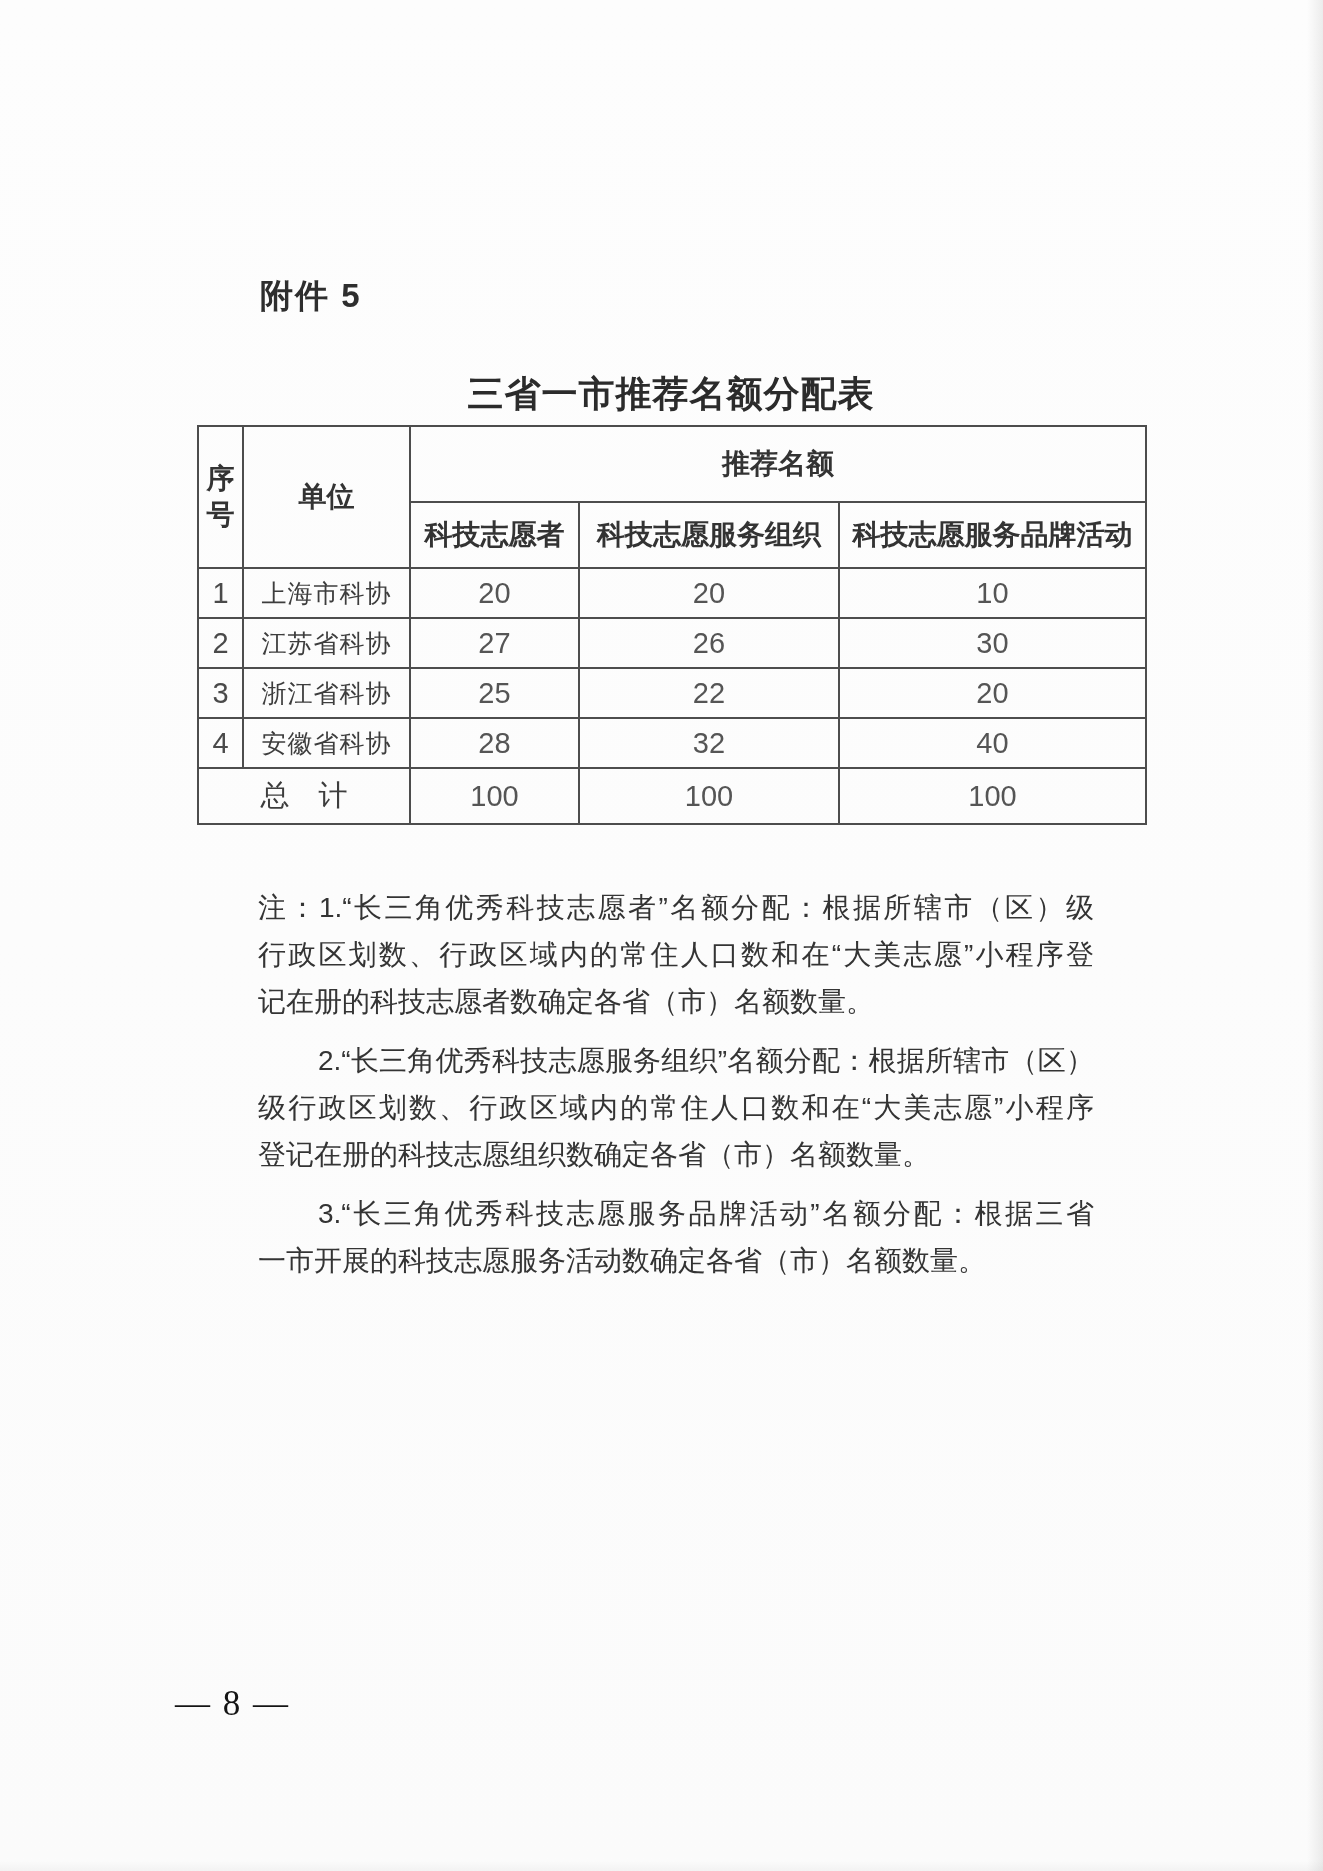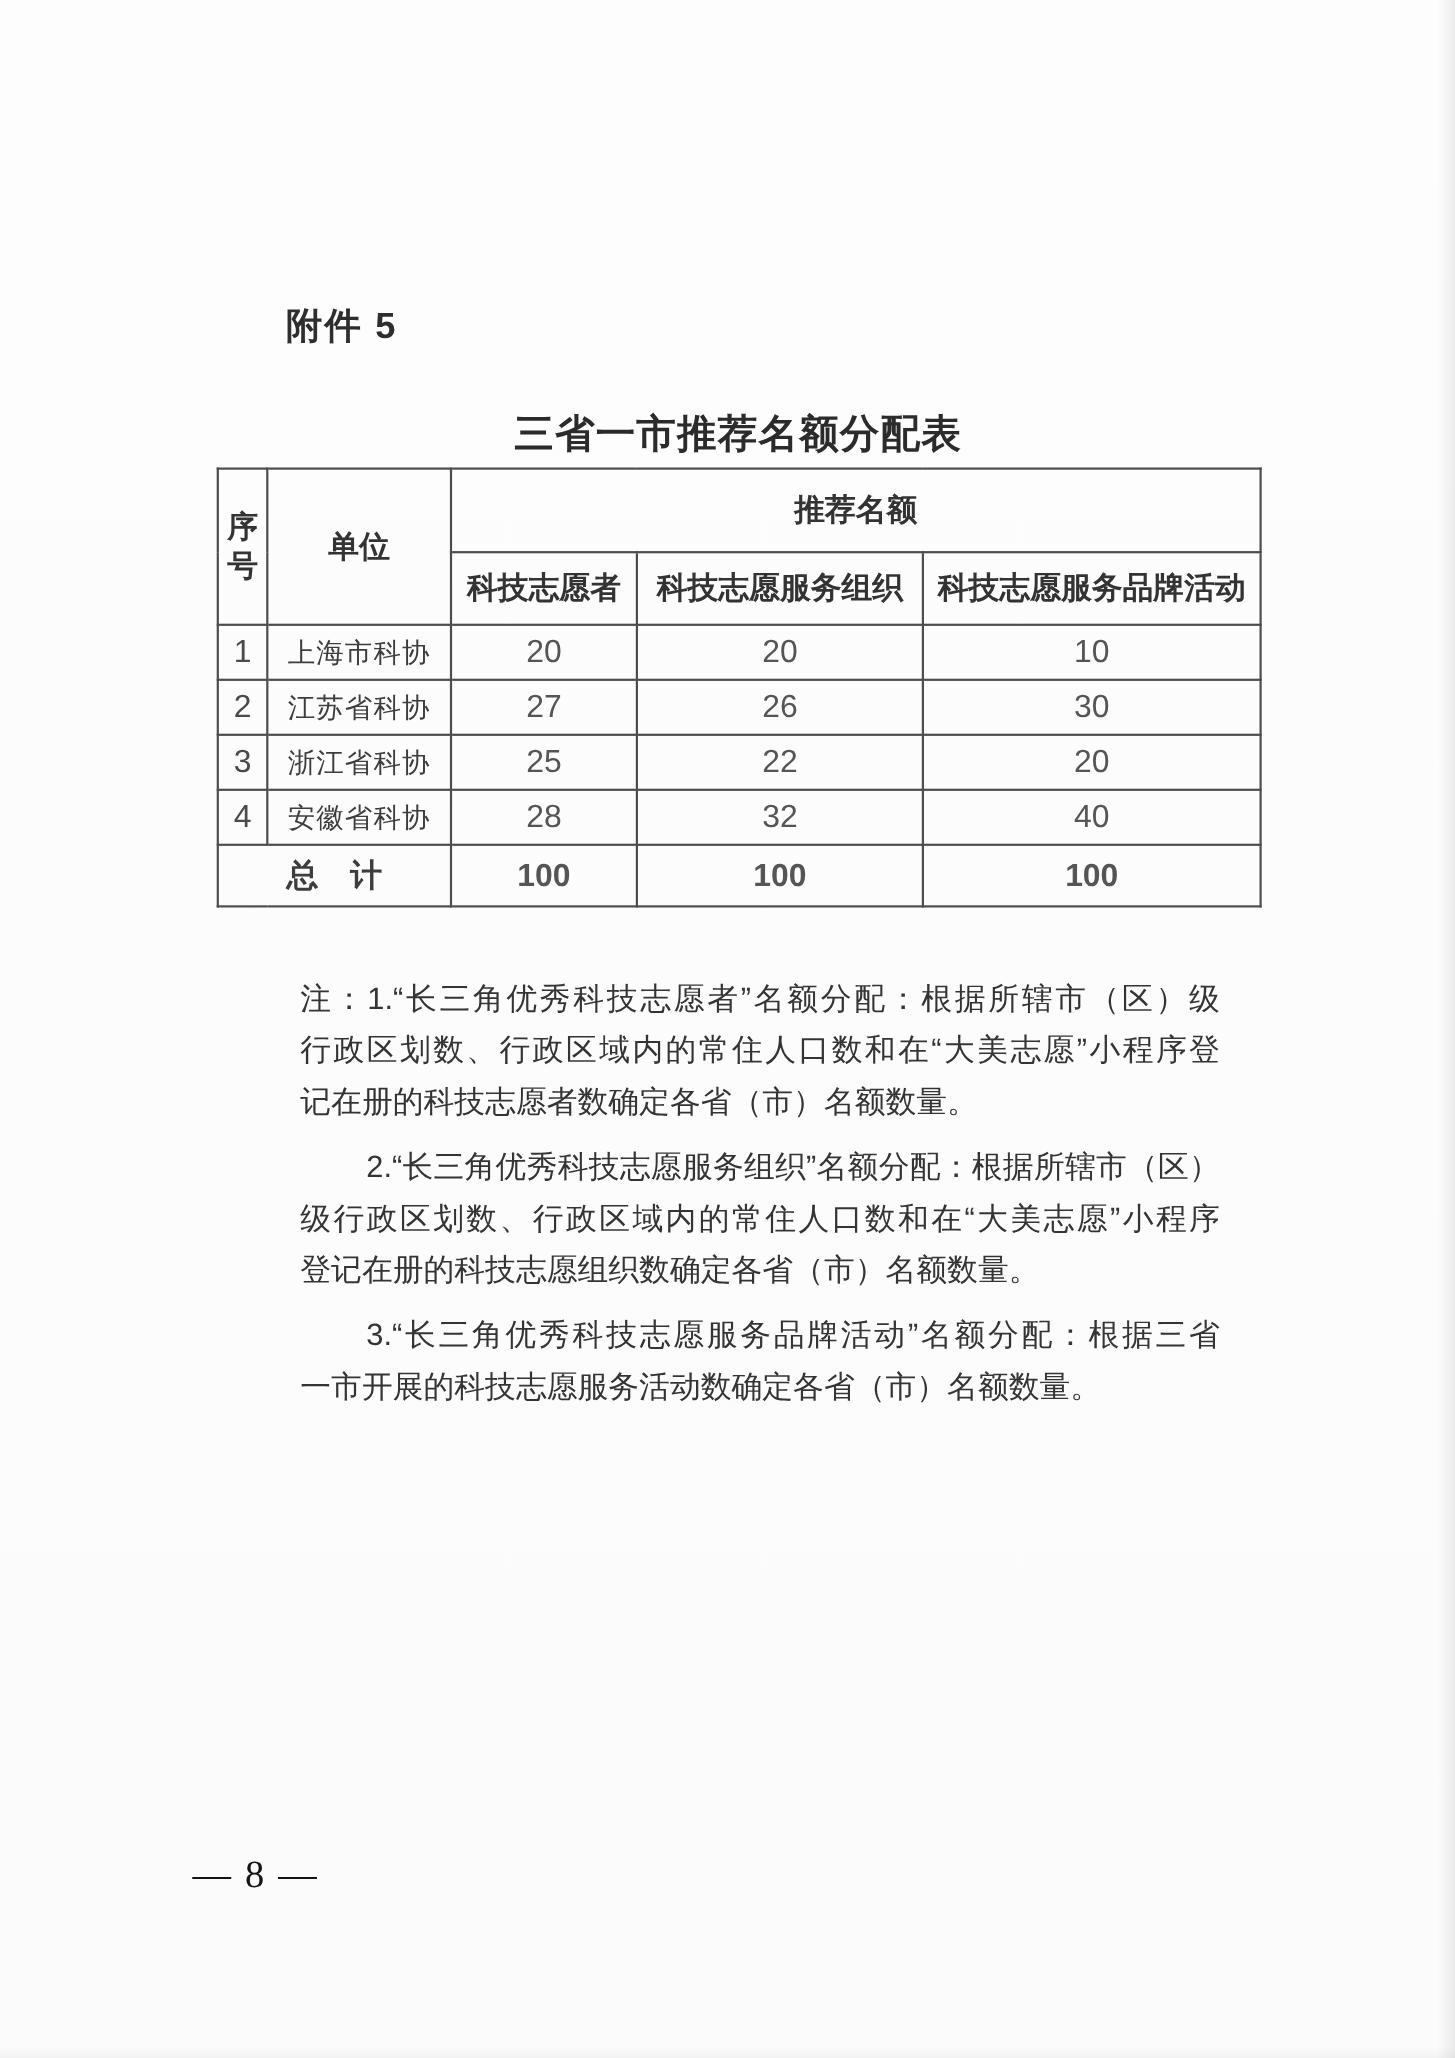--- a/index.html
+++ b/index.html
@@ -35,29 +35,29 @@
     border-collapse:collapse; table-layout:fixed;
     color:#3d3d3d; background:transparent;
   }
   table.quota th, table.quota td {
     border:2px solid #4d4d4d; text-align:center; vertical-align:middle; padding:0;
   }
   table.quota thead th { font-size:28px; font-weight:700; color:#333333; }
   tr.hrow1 { height:76px; }
   tr.hrow2 { height:66px; }
   tbody tr.data-row { height:50px; }
-  tbody tr.total-row { height:56px;font-weight:bold; }
+  tbody tr.total-row { height:56px; }
   th.index-col { font-size:28px; line-height:36px; padding:0 5px;margin-left:40px; }
   td.cell-unit { font-size:25px; color:#3d3d3d; letter-spacing:1px; }
   td.cell-index { font-size:29px; color:#4a4a4a; }
   td.num { font-size:29px; color:#555555; }
   td.total-label { font-size:29px; color:#3d3d3d; }
 
   .notes {
-    position:absolute; left:273px; top:884px; width:836px;
+    position:absolute; left:258px; top:884px; width:836px;
     font-size:28px; color:#343434;
   }
   .note-line { line-height:47px; text-align:justify; text-align-last:justify; }
   .note-line.last { text-align-last:left; }
   .note-line.indent { padding-left:60px; }
   .note + .note { margin-top:12px; }
 
   .page-num {
     position:absolute; left:175px; top:1684px;
     font-family:"Liberation Serif","DejaVu Serif",serif;

